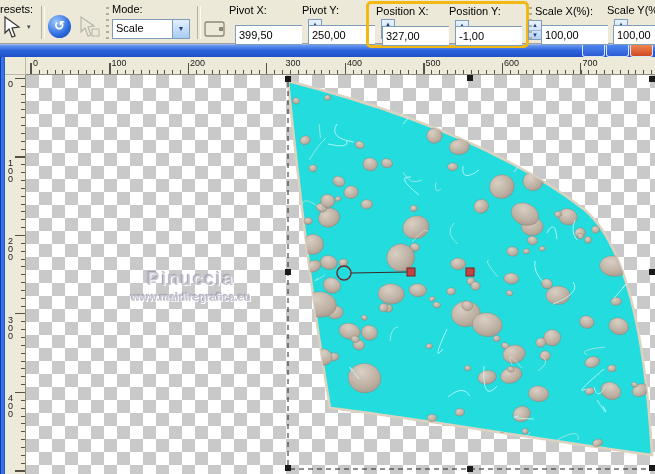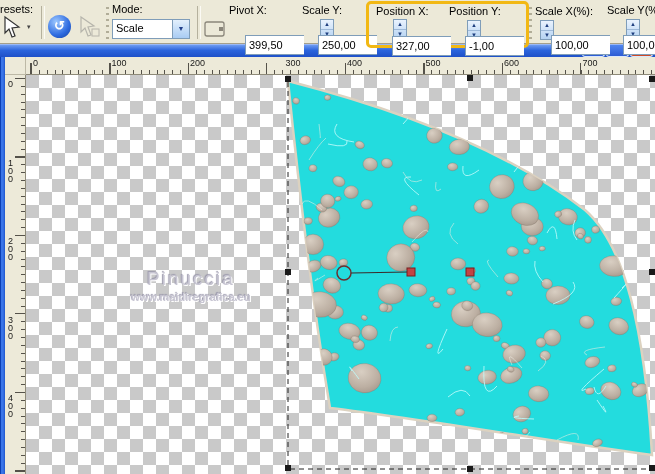--- a/index.html
+++ b/index.html
@@ -4,21 +4,21 @@
 <style>
   html,body{margin:0;padding:0;}
   body{width:655px;height:474px;overflow:hidden;position:relative;
        font-family:"Liberation Sans", sans-serif;background:#ECE9D8;}
   
   #toolbar{position:absolute;left:0;top:0;width:655px;height:43px;background:#ECE9D8;
            border-bottom:1px solid #A49F8C;z-index:5;}
   .tb-label{position:absolute;font-size:11px;color:#000;white-space:nowrap;}
   .field{position:absolute;height:20px;display:flex;}
   .field input{width:47px;height:18px;border:1px solid #7F9DB9;border-right:none;
-               font-family:"Liberation Sans",sans-serif;font-size:11px;padding:0 8px 0 3px;margin:16px;outline:none;}
+               font-family:"Liberation Sans",sans-serif;font-size:11px;padding:0 16px 0 3px;margin:6px;outline:none;}
   .spin{width:14px;height:20px;display:flex;flex-direction:column;border:1px solid #7F9DB9;box-sizing:border-box;
         background:linear-gradient(#EAF3FE,#B6D3F2);}
   .spin span{flex:1;font-size:6px;line-height:9px;text-align:center;color:#1F3F7F;cursor:default;}
   .spin span:first-child{border-bottom:1px solid #9DB9D9;}
   .etched-sep{position:absolute;top:6px;height:33px;width:2px;
               border-left:1px solid #B5B19D;border-right:1px solid #FBFAF4;}
   .grip{position:absolute;top:7px;height:32px;width:3px;
         background-image:repeating-linear-gradient(#B1AD98 0 2px,transparent 2px 6px);}
   #presets-btn{position:absolute;left:1px;top:13px;width:35px;height:27px;display:flex;align-items:center;}
   #reset-default-btn{position:absolute;left:48px;top:15px;width:23px;height:23px;border-radius:50%;
@@ -113,21 +113,21 @@
 
   <span class="tb-label" style="left:229px;top:4px;">Pivot X:</span>
   <div class="field" style="left:229px;top:19px;">
     <input value="399,50" style="">
     <div class="spin">
         <span>▲</span>
         <span>▼</span>
       </div>
   </div>
 
-  <span class="tb-label" style="left:302px;top:4px;">Scale Y:</span>
+  <span class="tb-label" style="left:302px;top:4px;">Pivot Y:</span>
   <div class="field" style="left:302px;top:19px;">
     <input value="250,00" style="">
     <div class="spin">
         <span>▲</span>
         <span>▼</span>
       </div>
   </div>
 
   <div id="highlight-box"></div>
 

